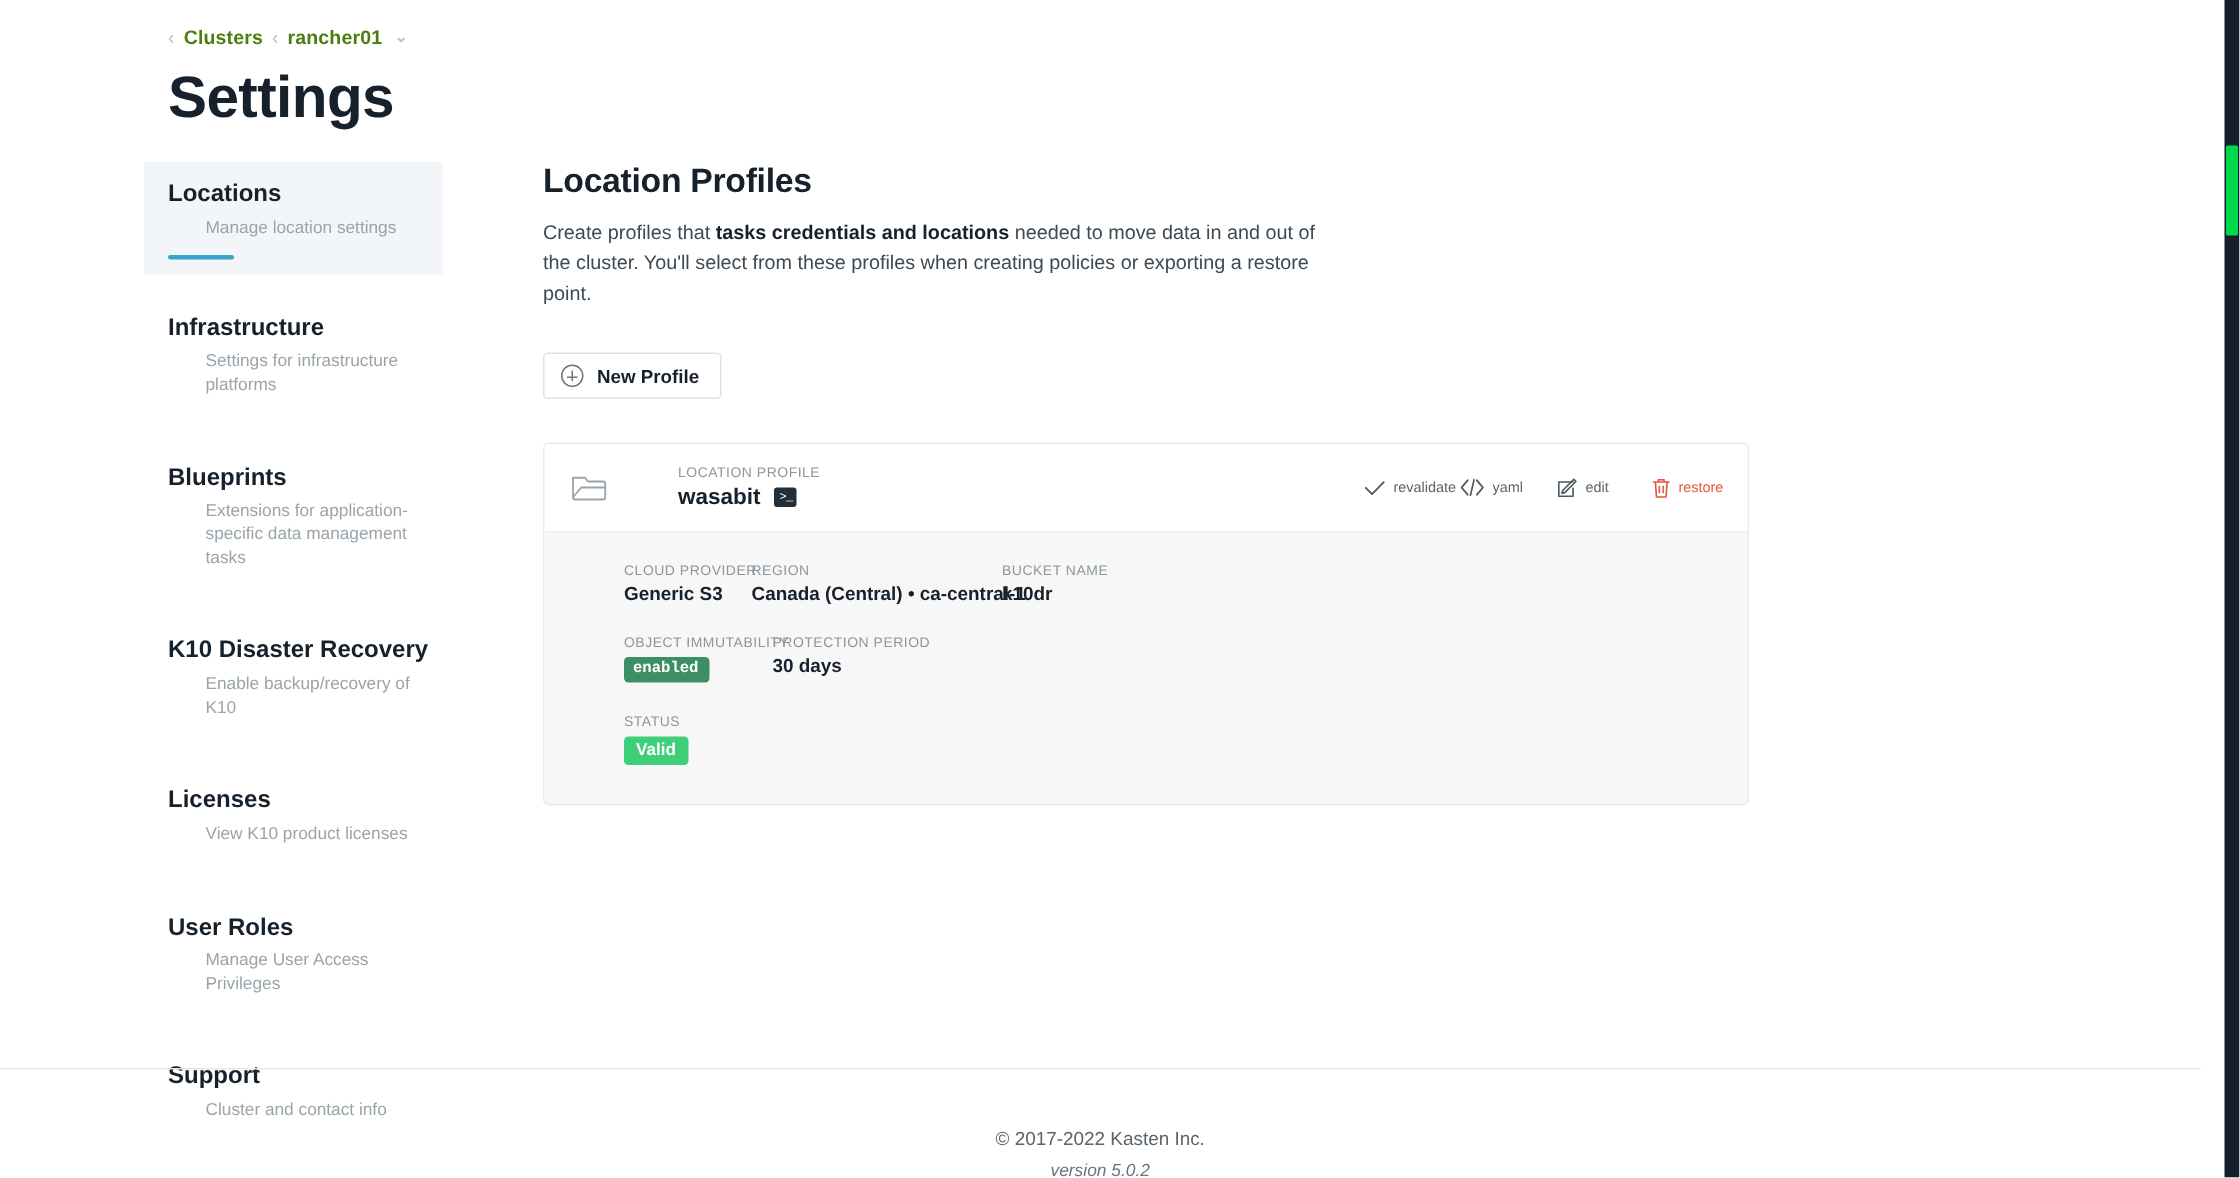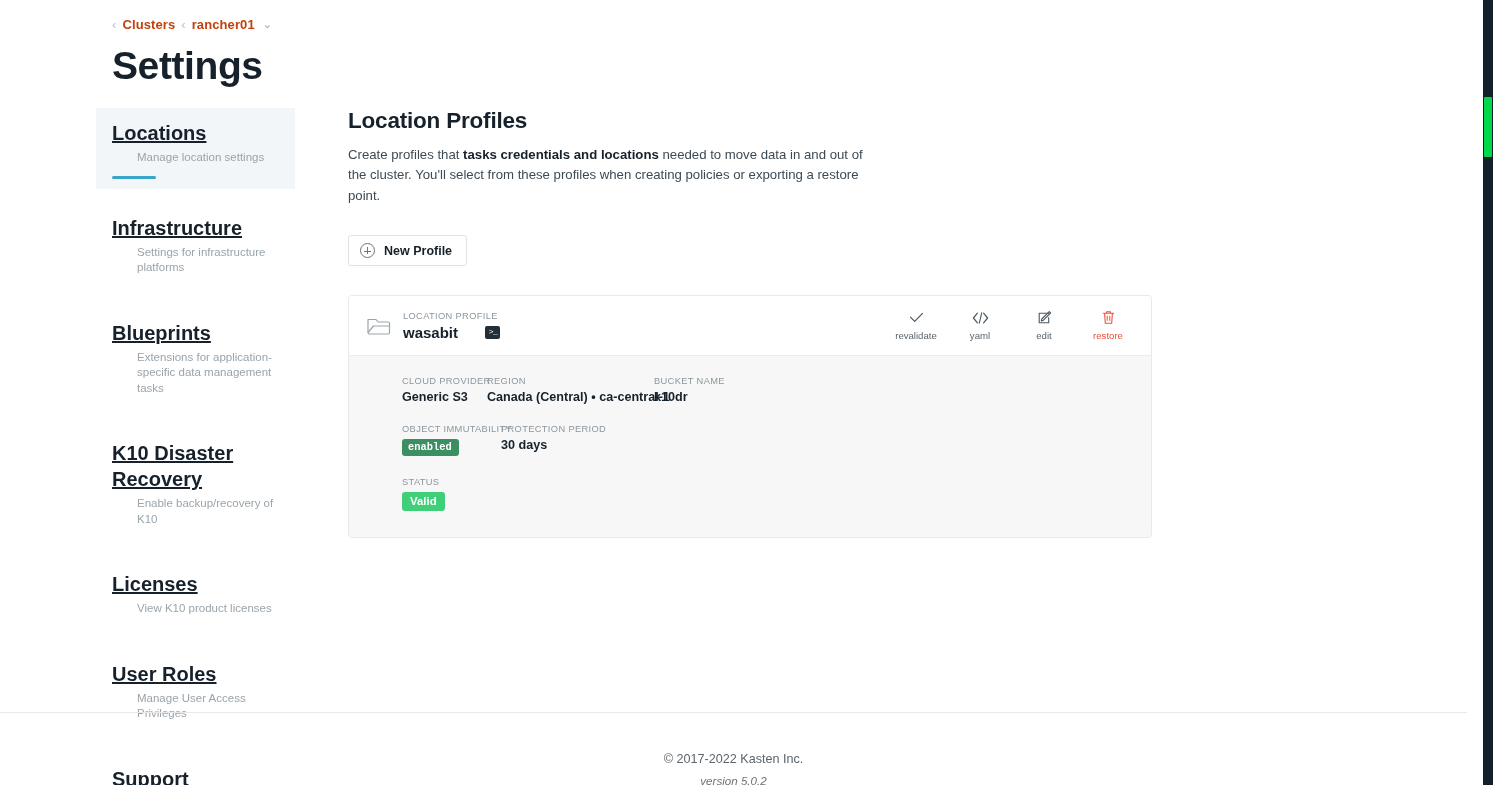--- a/index.html
+++ b/index.html
@@ -13,43 +13,43 @@
   }
   .page { position: relative; width: 1493px; height: 785px; background: #fff; }
 
   
   .breadcrumb {
     position: absolute; left: 112px; top: 17px;
     display: flex; align-items: center; gap: 6px;
     font-size: 13px; font-weight: bold; letter-spacing: .1px;
   }
   .bc-chev { color: #b9c2c8; font-size: 13px; font-weight: normal; }
-  .bc-link { color: #c2410c; font-weight: bold; }
+  .bc-link { color: #4d7c0f; font-weight: bold; }
   .bc-caret { color: #b9c2c8; font-size: 11px; margin-left: 2px; }
 
   
   .page-title {
     position: absolute; left: 112px; top: 44px;
     font-size: 39px; font-weight: bold; letter-spacing: -0.4px; color: #16212b;
   }
 
   
   .sidebar { position: absolute; left: 96px; top: 108px; width: 199px; }
   .side-item { padding: 12px 0 10px 16px; position: relative; cursor: pointer; }
   .side-item.active { background: #f2f6f9; }
-  .side-title { font-size: 20px; font-weight: bold; color: #16212b; line-height: 1.3; text-decoration: underline; }
+  .side-title { font-size: 16px; font-weight: bold; color: #16212b; line-height: 1.3; }
   .side-desc { font-size: 11.5px; color: #9aa4ab; margin-top: 4px; line-height: 1.35; max-width: 160px; margin-left: 25px; }
   .side-underline {
     width: 44px; height: 3px; background: #3aa5c9; border-radius: 2px; margin-top: 10px;
   }
   .si-gap-1 { margin-top: 14px; }
   .si-gap-2 { margin-top: 22px; }
 
   
-  .main { position: absolute; left: 348px; top: 108px; width: 840px; }
+  .main { position: absolute; left: 362px; top: 108px; width: 840px; }
   .main-title { font-size: 22.5px; font-weight: bold; color: #16212b; letter-spacing: -0.2px; }
   .main-desc {
     margin-top: 11px; font-size: 13.2px; line-height: 1.55; color: #3d4a54; max-width: 535px;
   }
   .main-desc b { font-weight: bold; color: #16212b; }
 
   .new-profile-btn {
     margin-top: 29px; display: inline-flex; align-items: center; gap: 9px;
     border: 1px solid #dfe3e6; background: #fff; border-radius: 3px;
     padding: 7px 14px 7px 11px; cursor: pointer;
@@ -68,32 +68,32 @@
   
   .card {
     margin-top: 29px; width: 804px;
     border: 1px solid #e7e9eb; border-radius: 4px; overflow: hidden; background: #fff;
   }
   .card-head {
     display: flex; align-items: center; padding: 14px 16px 14px 17px; background: #fff;
     border-bottom: 1px solid #ececec;
   }
   .folder-icon { width: 26px; height: 24px; flex: none; margin-right: 11px; }
-  .head-text { flex: 1 1 auto; }
+  .head-text { flex: 1 1 auto; margin-left: 35px; }
   .kicker { font-size: 9.3px; letter-spacing: .35px; color: #8c969d; text-transform: uppercase; }
-  .profile-name-row { display: flex; align-items: center; gap: 27px; margin-top: 3px; }
+  .profile-name-row { display: flex; align-items: center; gap: 9px; margin-top: 3px; }
   .profile-name { font-size: 15px; font-weight: bold; color: #16212b; }
   .term-badge {
     width: 15px; height: 13px; background: #232f38; border-radius: 2px;
     display: flex; align-items: center; justify-content: center;
     font-family: "Liberation Mono", monospace; font-size: 8px; color: #fff; line-height: 1;
     letter-spacing: -0.5px; padding-left: 1px; cursor: pointer;
   }
   .actions { display: flex; align-items: flex-start; gap: 22px; padding-right: 6px; }
-  .action { display: flex; flex-direction: column; align-items: center; gap: 5px; cursor: pointer; width: 42px; }
+  .action { display: flex; align-items: center; gap: 5px; cursor: pointer; width: 42px; }
   .action-ico { height: 15px; display: flex; align-items: center; justify-content: center; color: #4d5860; }
   .action-lbl { font-size: 9.6px; color: #5b656d; }
   .action.danger .action-ico, .action.danger .action-lbl { color: #e8543f; }
 
   .card-body { background: #f7f7f7; padding: 20px 0 26px 53px; }
   .field-row { display: flex; }
   .field { margin-right: 0; }
   .f-label { font-size: 9.3px; letter-spacing: .35px; color: #8c969d; text-transform: uppercase; white-space: nowrap; }
   .f-value { font-size: 12.6px; font-weight: bold; color: #16212b; margin-top: 4px; white-space: nowrap; }
   .f-link {

